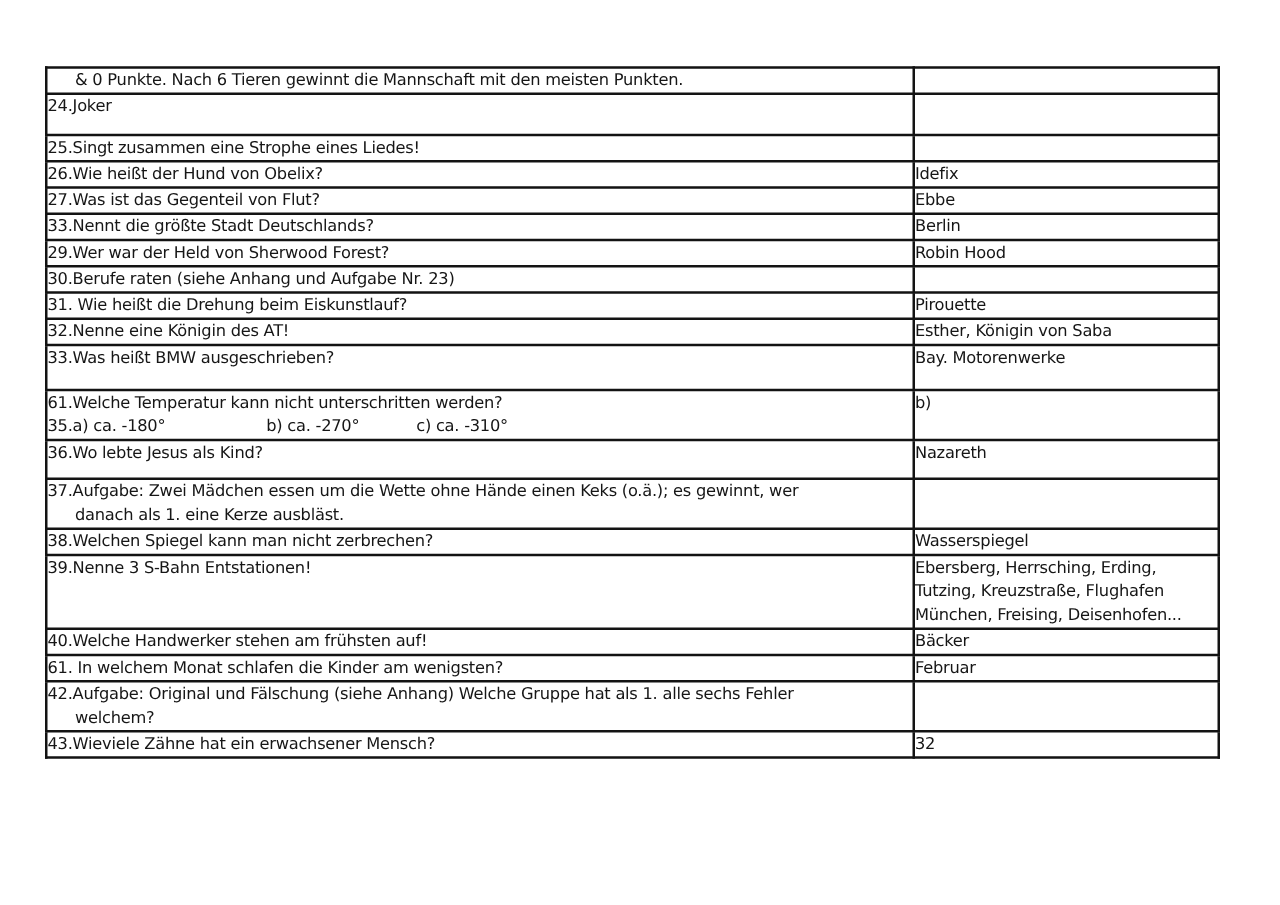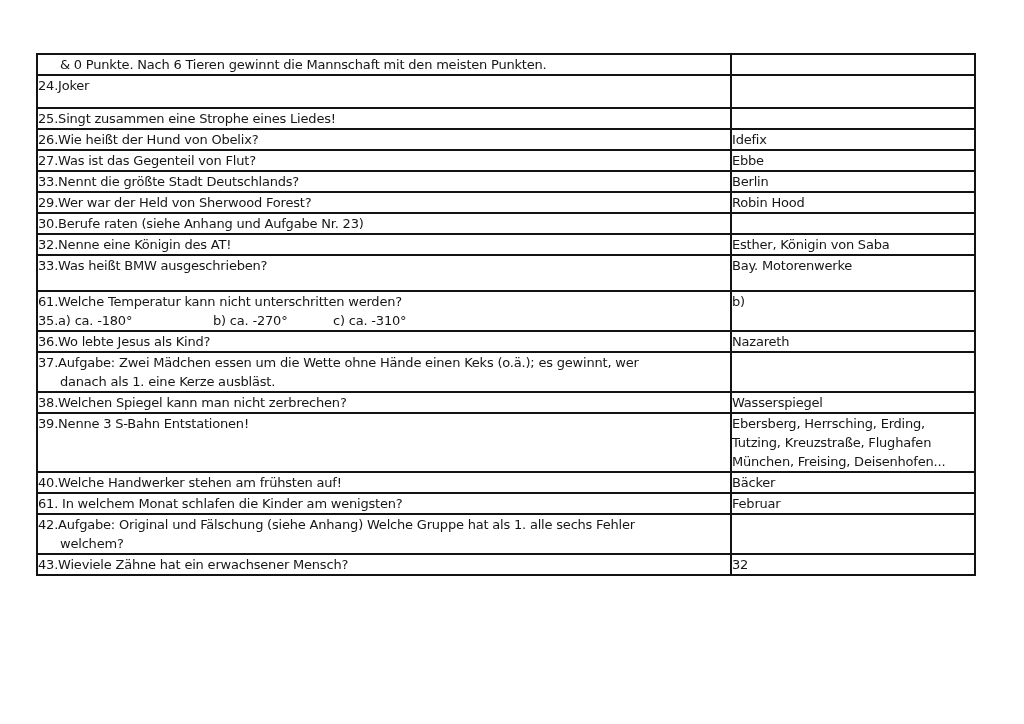--- a/index.html
+++ b/index.html
@@ -127,20 +127,28 @@
         <tr style="height: 21px;">
           <td class="q-cell">
             <div class="q-line">30.Berufe raten (siehe Anhang und Aufgabe Nr. 23)</div>
           </td>
           <td class="a-cell">
             <div class="a-text"></div>
           </td>
         </tr>
         <tr style="height: 21px;">
           <td class="q-cell">
+            <div class="q-line">31. Wie heißt die Drehung beim Eiskunstlauf?</div>
+          </td>
+          <td class="a-cell">
+            <div class="a-text">Pirouette</div>
+          </td>
+        </tr>
+        <tr style="height: 21px;">
+          <td class="q-cell">
             <div class="q-line">32.Nenne eine Königin des AT!</div>
           </td>
           <td class="a-cell">
             <div class="a-text">Esther, Königin von Saba</div>
           </td>
         </tr>
         <tr style="height: 36px;">
           <td class="q-cell">
             <div class="q-line">33.Was heißt BMW ausgeschrieben?</div>
           </td>
@@ -150,21 +158,21 @@
         </tr>
         <tr style="height: 40px;">
           <td class="q-cell">
             <div class="q-line">61.Welche Temperatur kann nicht unterschritten werden?</div>
             <div class="q-line"><span class="opt-a">35.a) ca. -180°</span><span class="opt-b">b) ca. -270°</span><span class="opt-c">c) ca. -310°</span></div>
           </td>
           <td class="a-cell">
             <div class="a-text">b)</div>
           </td>
         </tr>
-        <tr style="height: 21px;">
+        <tr style="height: 31px;">
           <td class="q-cell">
             <div class="q-line">36.Wo lebte Jesus als Kind?</div>
           </td>
           <td class="a-cell">
             <div class="a-text">Nazareth</div>
           </td>
         </tr>
         <tr style="height: 40px;">
           <td class="q-cell">
             <div class="q-line">37.Aufgabe: Zwei Mädchen essen um die Wette ohne Hände einen Keks (o.ä.); es gewinnt, wer</div>

